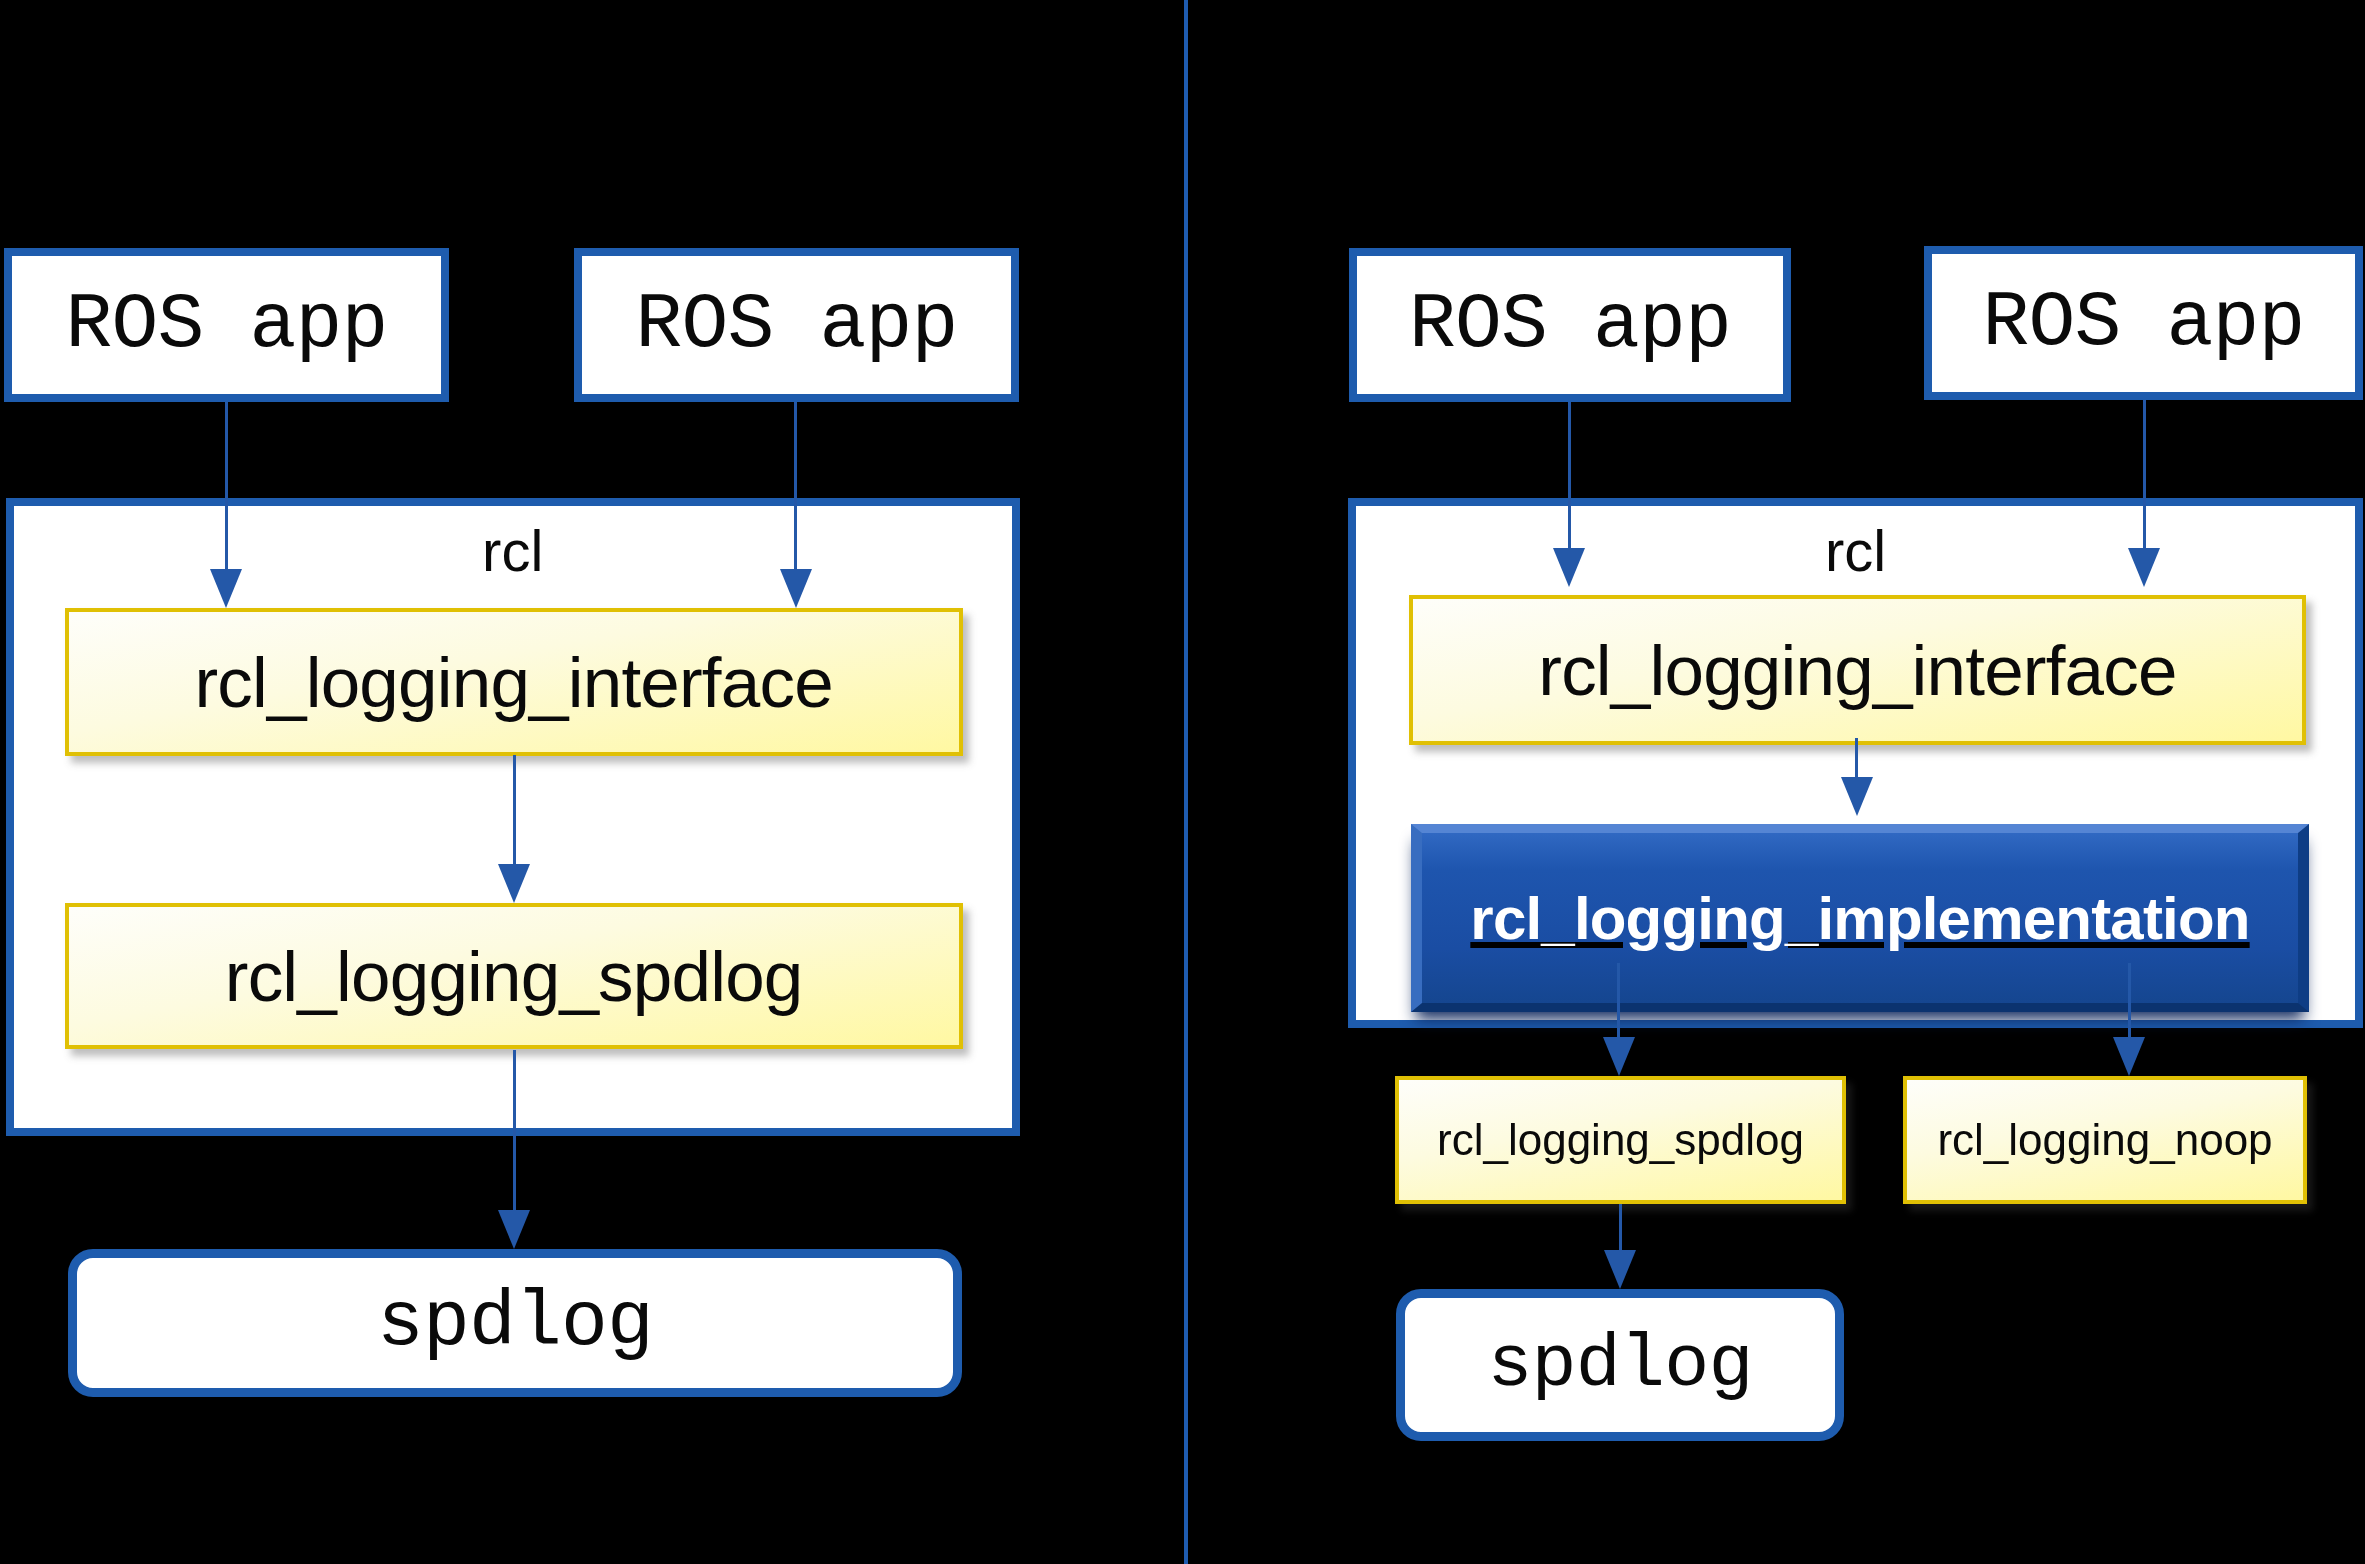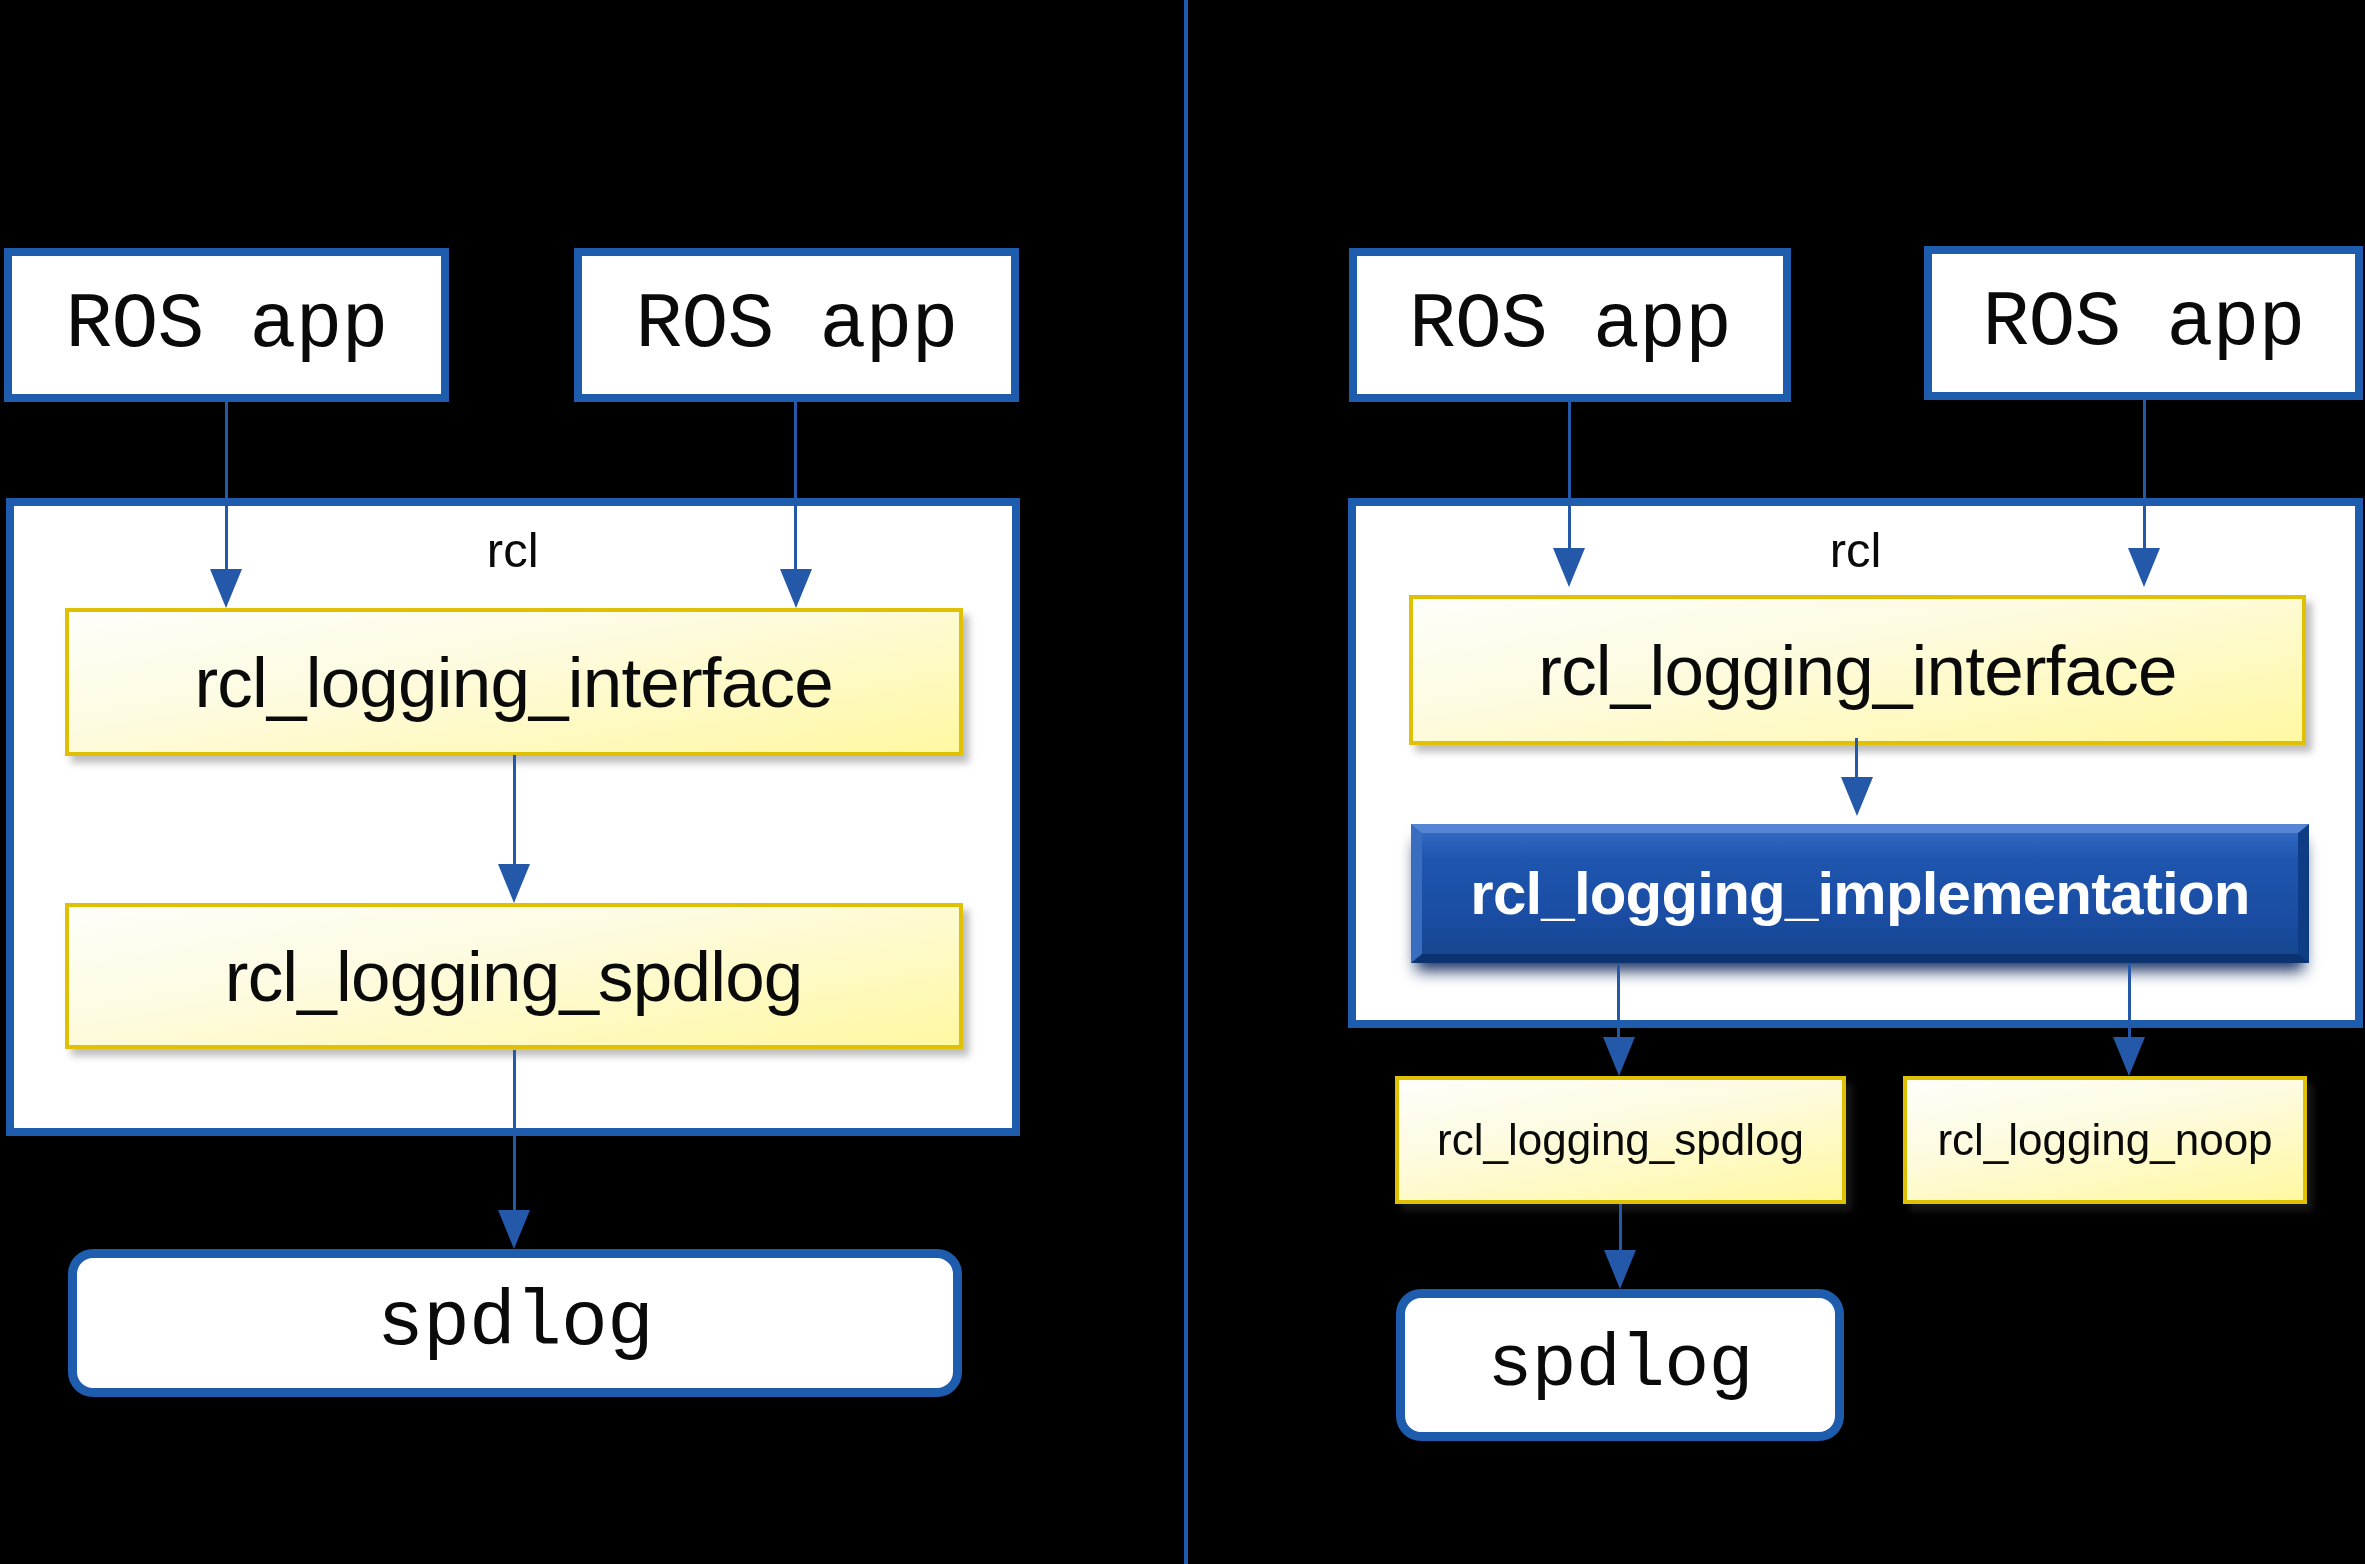--- a/index.html
+++ b/index.html
@@ -12,21 +12,21 @@
   .box-white{
     position:absolute;background:#ffffff;border:8.1px solid #1e5cae;
     display:flex;align-items:center;justify-content:center;z-index:2;
   }
   .box-white .label{font-size:78px;line-height:1;color:#0a0a0a;letter-spacing:-0.8px;font-family:Liberation Mono, monospace;}
   .panel{
     position:absolute;background:#ffffff;border:8.1px solid #1e5cae;z-index:1;
   }
   .panel-title{
     position:absolute;top:1.6px;left:0;width:100%;text-align:center;
-    font-size:49px;line-height:85px;color:#0a0a0a;z-index:2;
+    font-size:58px;line-height:85px;color:#0a0a0a;z-index:2;
   }
   .box-yellow{
     position:absolute;z-index:2;
     background:linear-gradient(170deg,#fefefa 0%,#fdfbe0 40%,#fff8a2 100%);
     border:4.1px solid #e0c004;
     box-shadow:5.7px 7.3px 7.3px rgba(70,70,70,0.35);
     display:flex;align-items:center;justify-content:center;
   }
   .box-yellow .label{font-size:71px;line-height:1;color:#0a0a0a;letter-spacing:-0.8px;}
   .box-yellow.small .label{font-size:44px;letter-spacing:0;}
@@ -94,21 +94,21 @@
   </div>
   <div class="box-white" style="left:1924px;top:246px;width:439px;height:154px;">
     <span class="label">ROS app</span>
   </div>
 
   <div class="panel" style="left:1348px;top:498px;width:1015px;height:530px;">
     <div class="panel-title">rcl</div>
     <div class="box-yellow" style="left:53px;top:89px;width:897px;height:150px;">
       <span class="label">rcl_logging_interface</span>
     </div>
-    <div class="box-impl" style="left:55px;top:318px;width:898px;height:139px;">
+    <div class="box-impl" style="left:55px;top:318px;width:898px;height:188px;text-decoration:underline;">
       <span class="label">rcl_logging_implementation</span>
     </div>
   </div>
 
   <div class="box-yellow small" style="left:1395px;top:1076px;width:451px;height:128px;">
     <span class="label">rcl_logging_spdlog</span>
   </div>
   <div class="box-yellow small" style="left:1903px;top:1076px;width:404px;height:128px;">
     <span class="label">rcl_logging_noop</span>
   </div>

